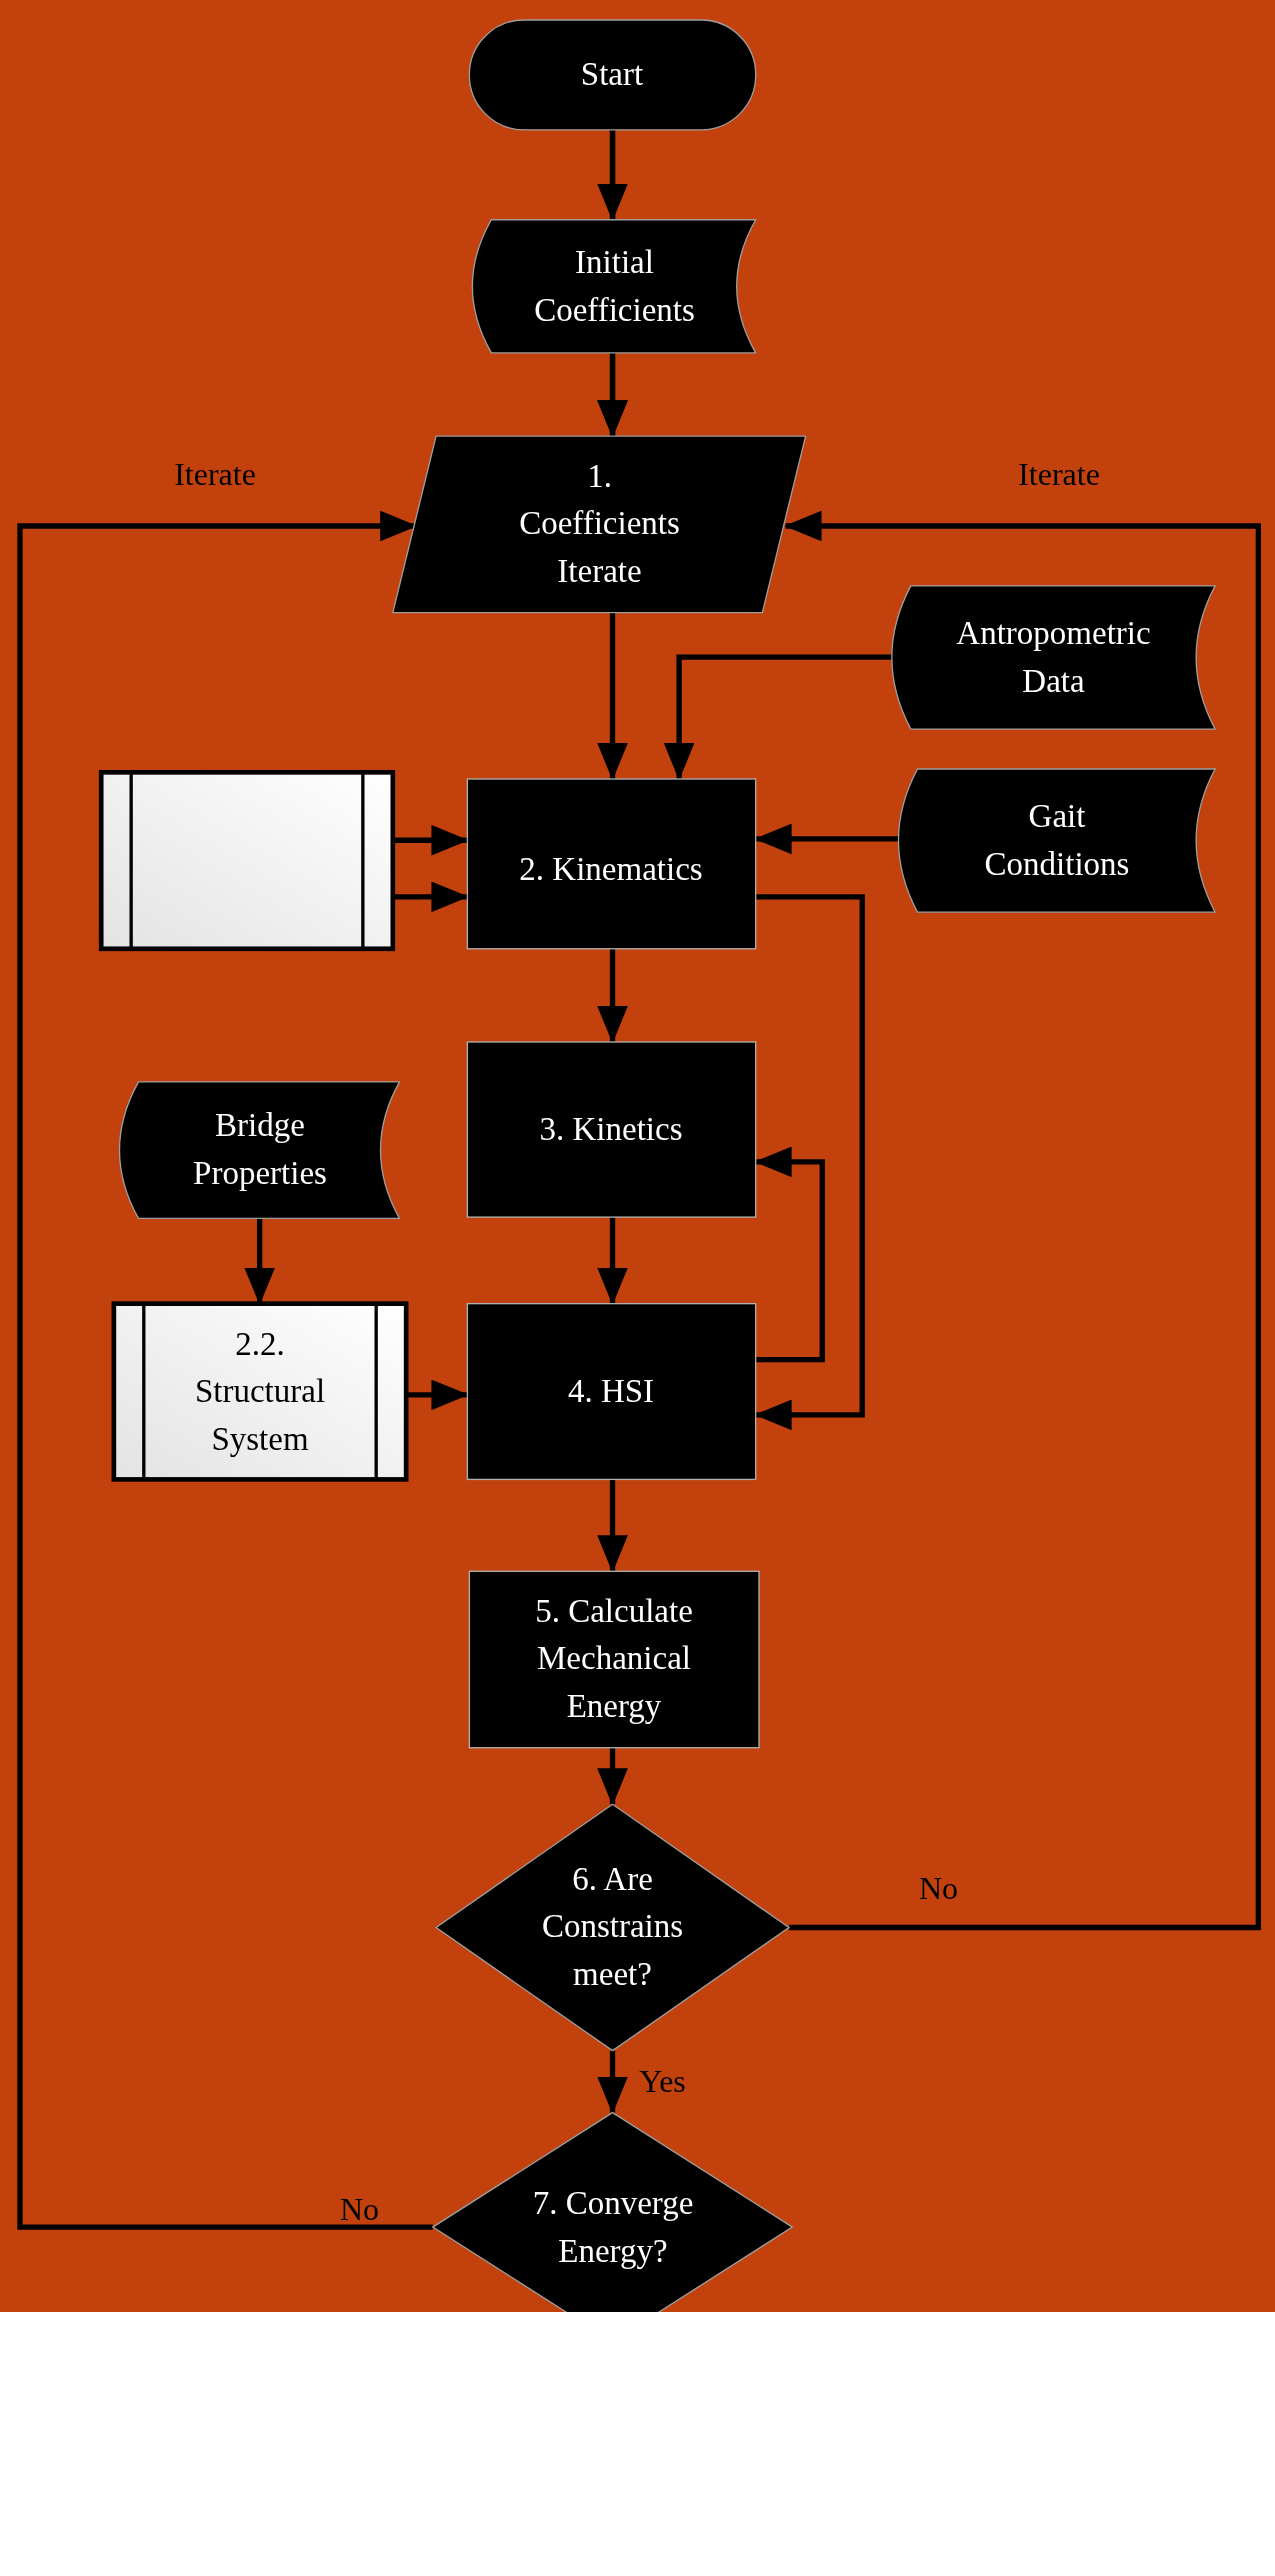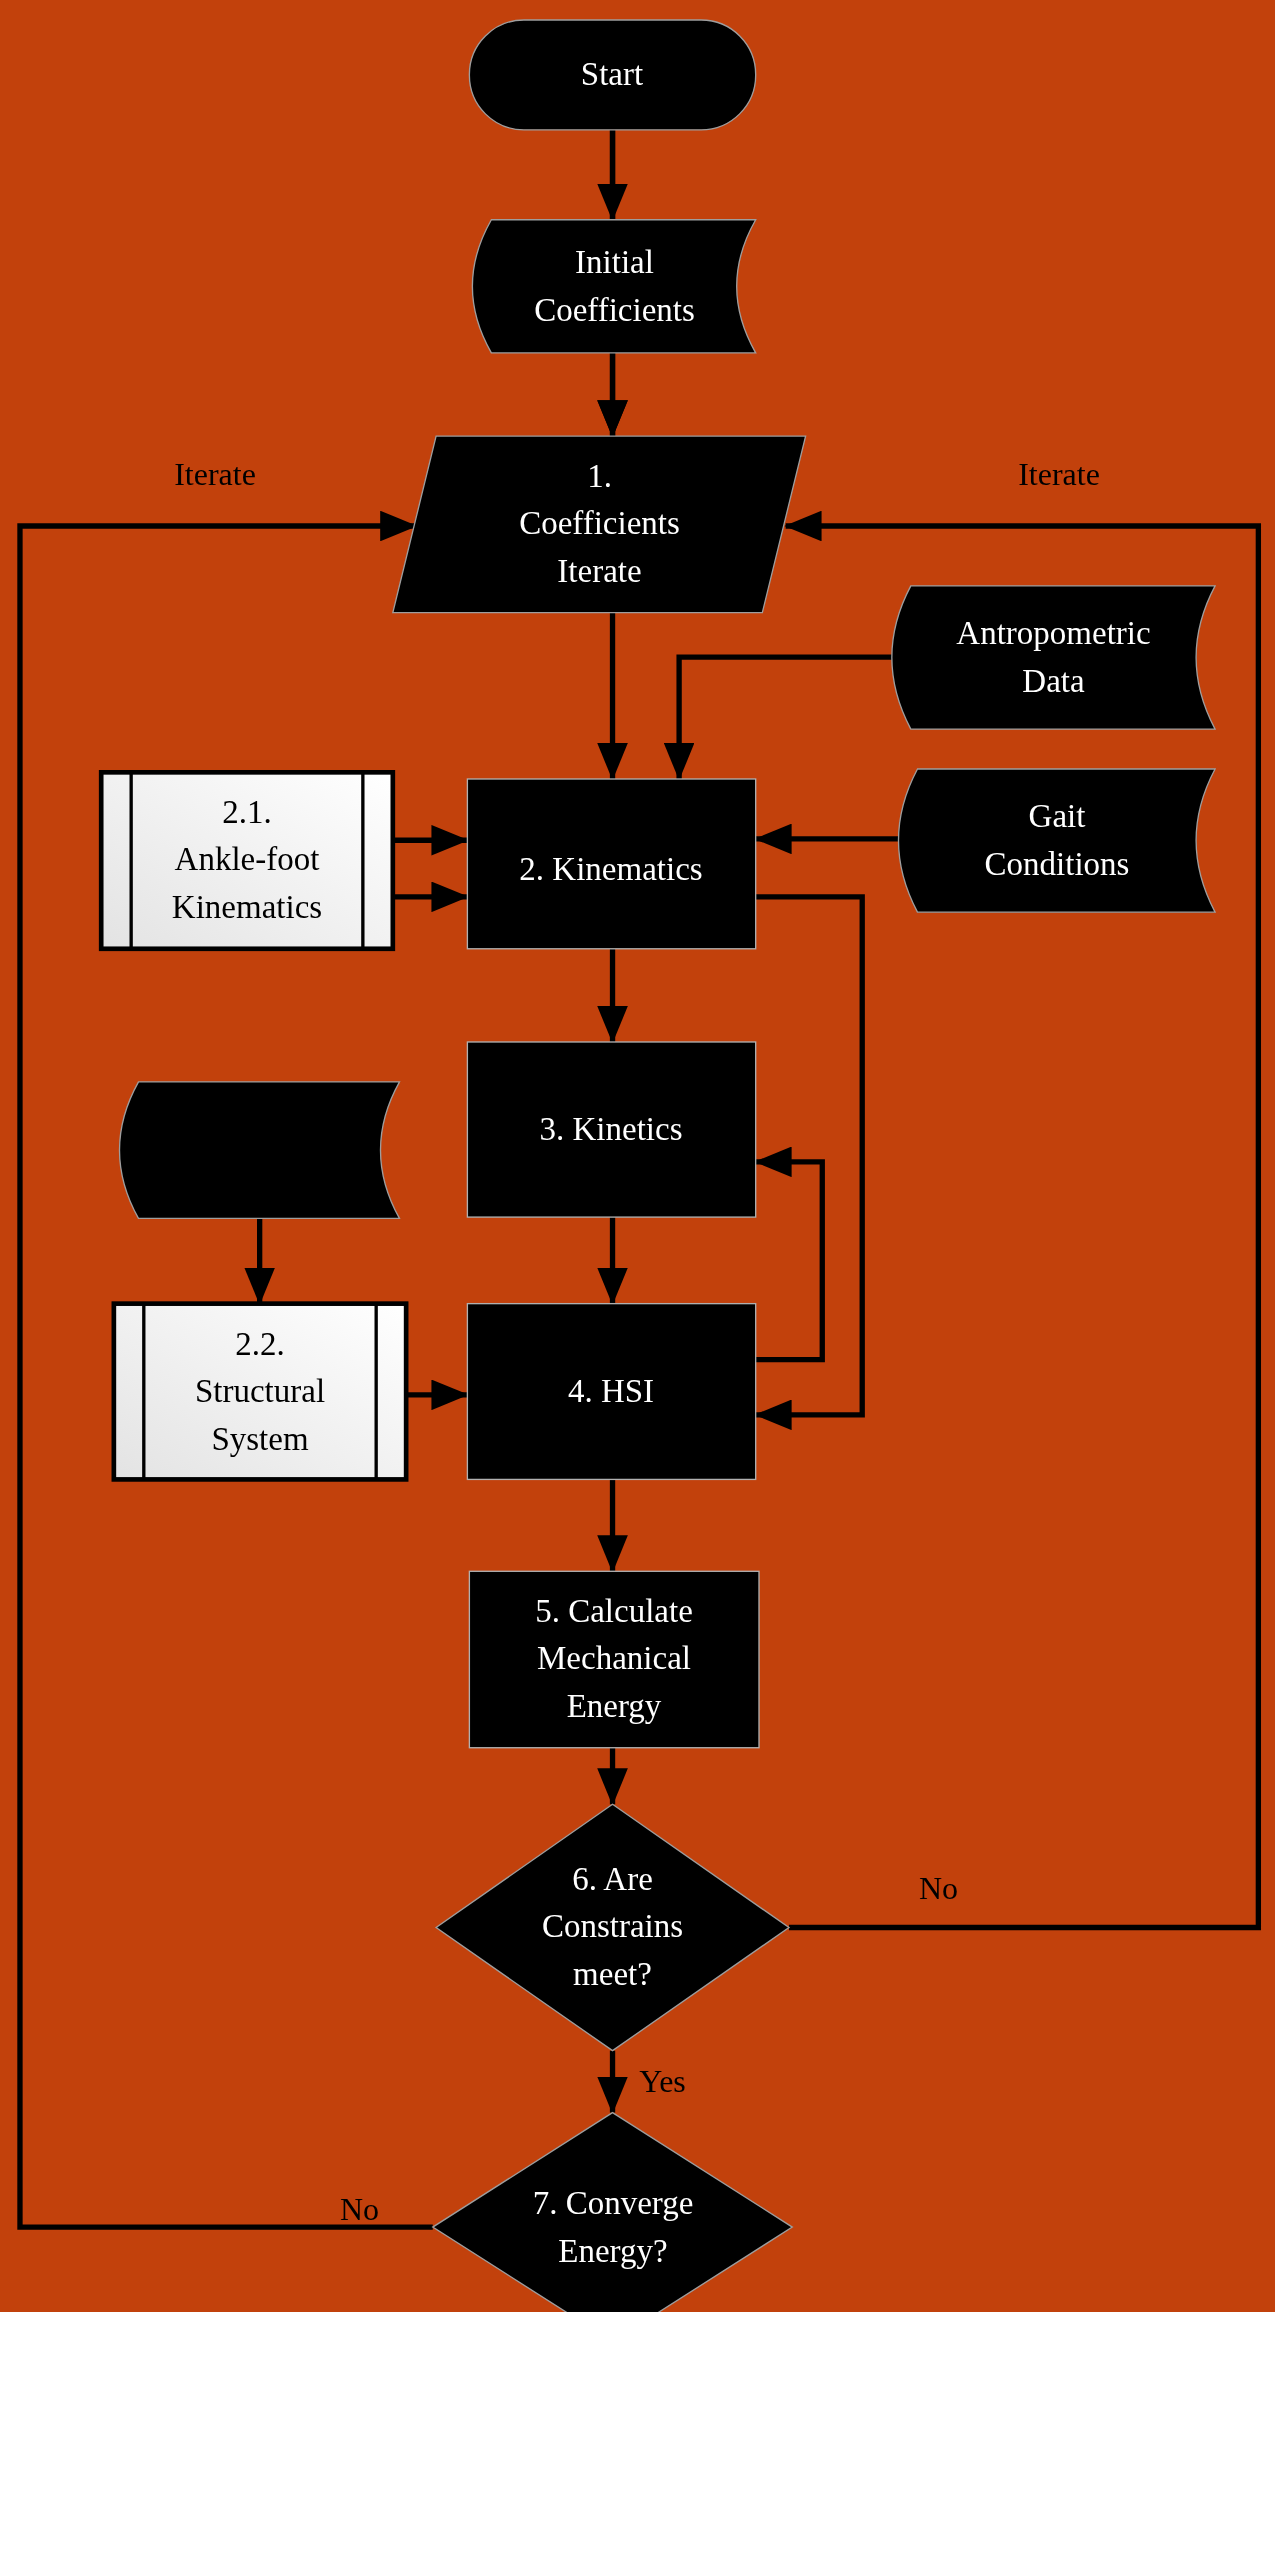--- a/index.html
+++ b/index.html
@@ -133,27 +133,26 @@
   </svg>
 
   <div id="lbl-start" class="lbl white">Start</div>
   <div id="lbl-initcoef" class="lbl white">Initial
 Coefficients</div>
   <div id="lbl-iterate1" class="lbl white">1.
 Coefficients
 Iterate</div>
   <div id="lbl-antro" class="lbl white">Antropometric
 Data</div>
-  <div id="lbl-ankle" class="lbl dark">2.1.
-Ankle-foot
-Kinematics</div>
   <div id="lbl-kinematics" class="lbl white">2. Kinematics</div>
   <div id="lbl-gait" class="lbl white">Gait
 Conditions</div>
   <div id="lbl-kinetics" class="lbl white">3. Kinetics</div>
+  <div id="lbl-bridge" class="lbl white">Bridge
+Properties</div>
   <div id="lbl-structural" class="lbl dark">2.2.
 Structural
 System</div>
   <div id="lbl-hsi" class="lbl white">4. HSI</div>
   <div id="lbl-calc" class="lbl white">5. Calculate
 Mechanical
 Energy</div>
   <div id="lbl-d6" class="lbl white">6. Are
 Constrains
 meet?</div>

